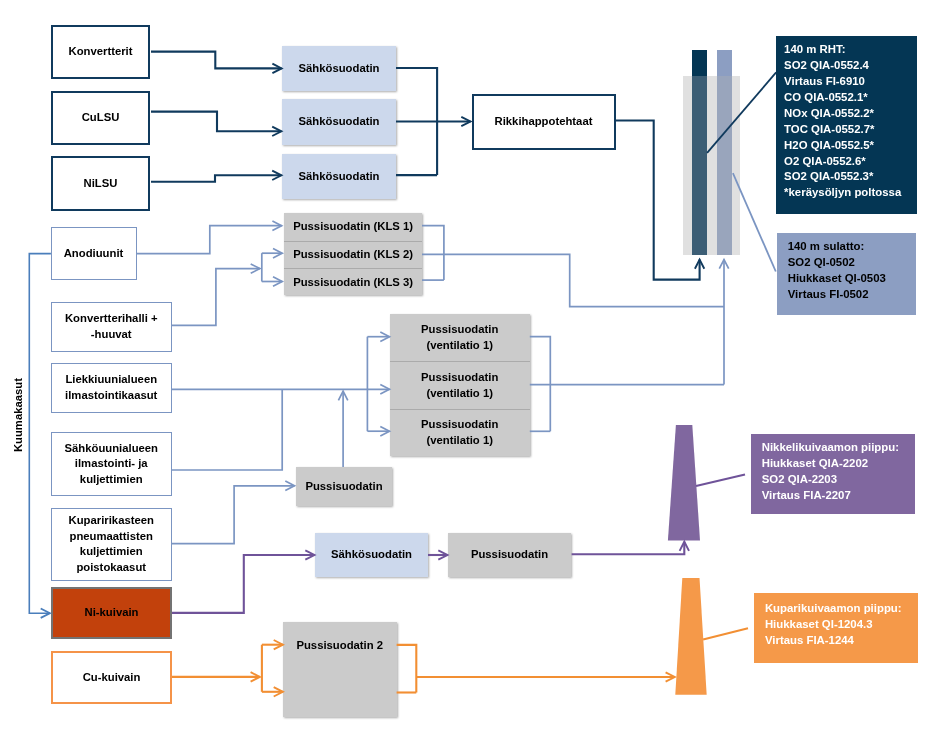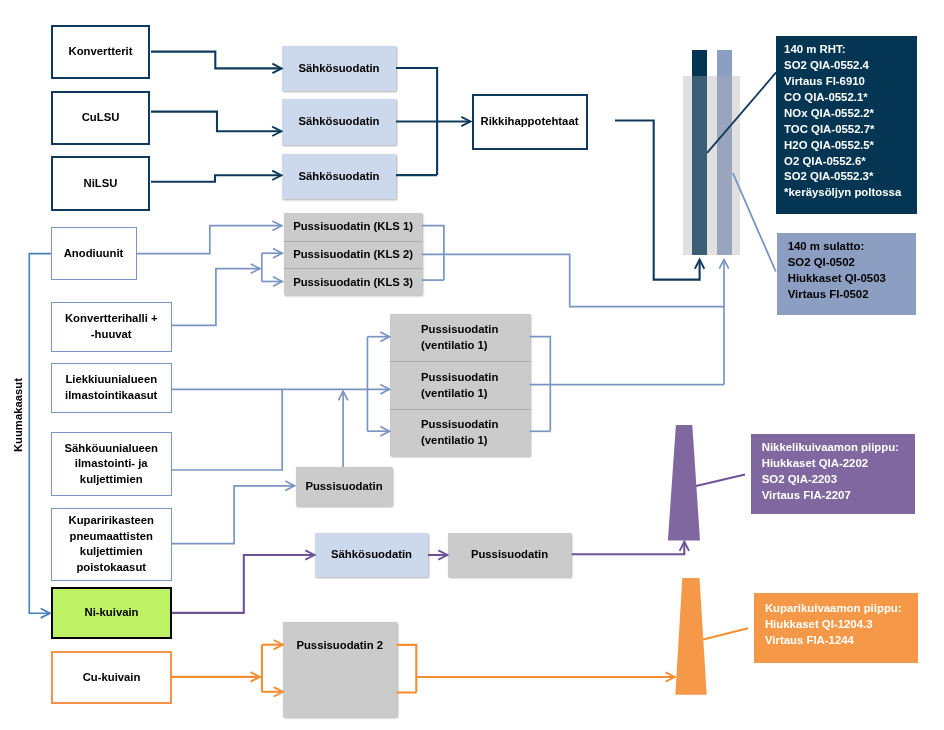--- a/index.html
+++ b/index.html
@@ -4,28 +4,28 @@
 <style>
   html,body{margin:0;padding:0;background:#ffffff;}
   #page{position:relative;width:944px;height:730px;background:#ffffff;overflow:hidden;
         font-family:"Liberation Sans",sans-serif;}
   #wires{position:absolute;left:0;top:0;width:944px;height:730px;}
   .node{position:absolute;box-sizing:border-box;display:flex;align-items:center;
         justify-content:center;text-align:center;font-weight:bold;color:#000;
         font-size:11.3px;line-height:15.5px;}
   .navyline{border:2.1px solid #103A5D;background:#fff;align-items:center;}
   .blueline{border:1.5px solid #7B95C2;background:#fff;}
-  .purpleline{border:2px solid #000000;background:#bef264;}
+  .purpleline{border:2px solid #737373;background:#c2410c;}
   .orangeline{border:2px solid #F59348;background:#fff;}
   .fillblue{background:#CCD8EC;box-shadow:1.2px 1.4px 2px rgba(0,0,0,.33);}
   .fillgray{background:#CBCBCB;box-shadow:1.2px 1.4px 2px rgba(0,0,0,.33);}
   .stacked{position:absolute;box-sizing:border-box;background:#CBCBCB;
            box-shadow:1.2px 1.4px 2px rgba(0,0,0,.33);}
   .stacked .row{box-sizing:border-box;display:flex;align-items:center;justify-content:center;
-       font-weight:bold;font-size:11.3px;line-height:15.5px;color:#000;}
+       text-align:center;font-weight:bold;font-size:11.3px;line-height:15.5px;color:#000;}
   .stacked .row + .row{border-top:1px solid #ABABAB;}
   .callout{position:absolute;box-sizing:border-box;font-weight:bold;font-size:11.4px;
            line-height:15.9px;padding:6.2px 0 0 10.6px;}
   .vlabel{position:absolute;font-weight:bold;font-size:11.3px;
           writing-mode:vertical-rl;transform:rotate(180deg);white-space:nowrap;color:#000;}
   .ml span,span.ml{white-space:pre-line;}
   #wires{pointer-events:none;}
 </style>
 </head>
 <body>
@@ -82,21 +82,21 @@
   <div class="node fillblue" style="left:282px;top:45.5px;width:114px;height:45.5px;">
     <span>Sähkösuodatin</span>
   </div>
   <div class="node fillblue" style="left:282px;top:99px;width:114px;height:45.5px;">
     <span>Sähkösuodatin</span>
   </div>
   <div class="node fillblue" style="left:282px;top:153.5px;width:114px;height:45.5px;">
     <span>Sähkösuodatin</span>
   </div>
 
-  <div class="node navyline" style="left:471.5px;top:94px;width:116px;height:55.5px;">
+  <div class="node navyline" style="left:471.5px;top:94px;width:144px;height:55.5px;">
     <span>Rikkihappotehtaat</span>
   </div>
 
   <div class="stacked" style="left:284px;top:213.3px;width:138.2px;height:82.1px;">
     <div class="row" style="height:27.6px;">
       <span>Pussisuodatin (KLS 1)</span>
       </div>
     <div class="row" style="height:27.3px;">
       <span>Pussisuodatin (KLS 2)</span>
       </div>

